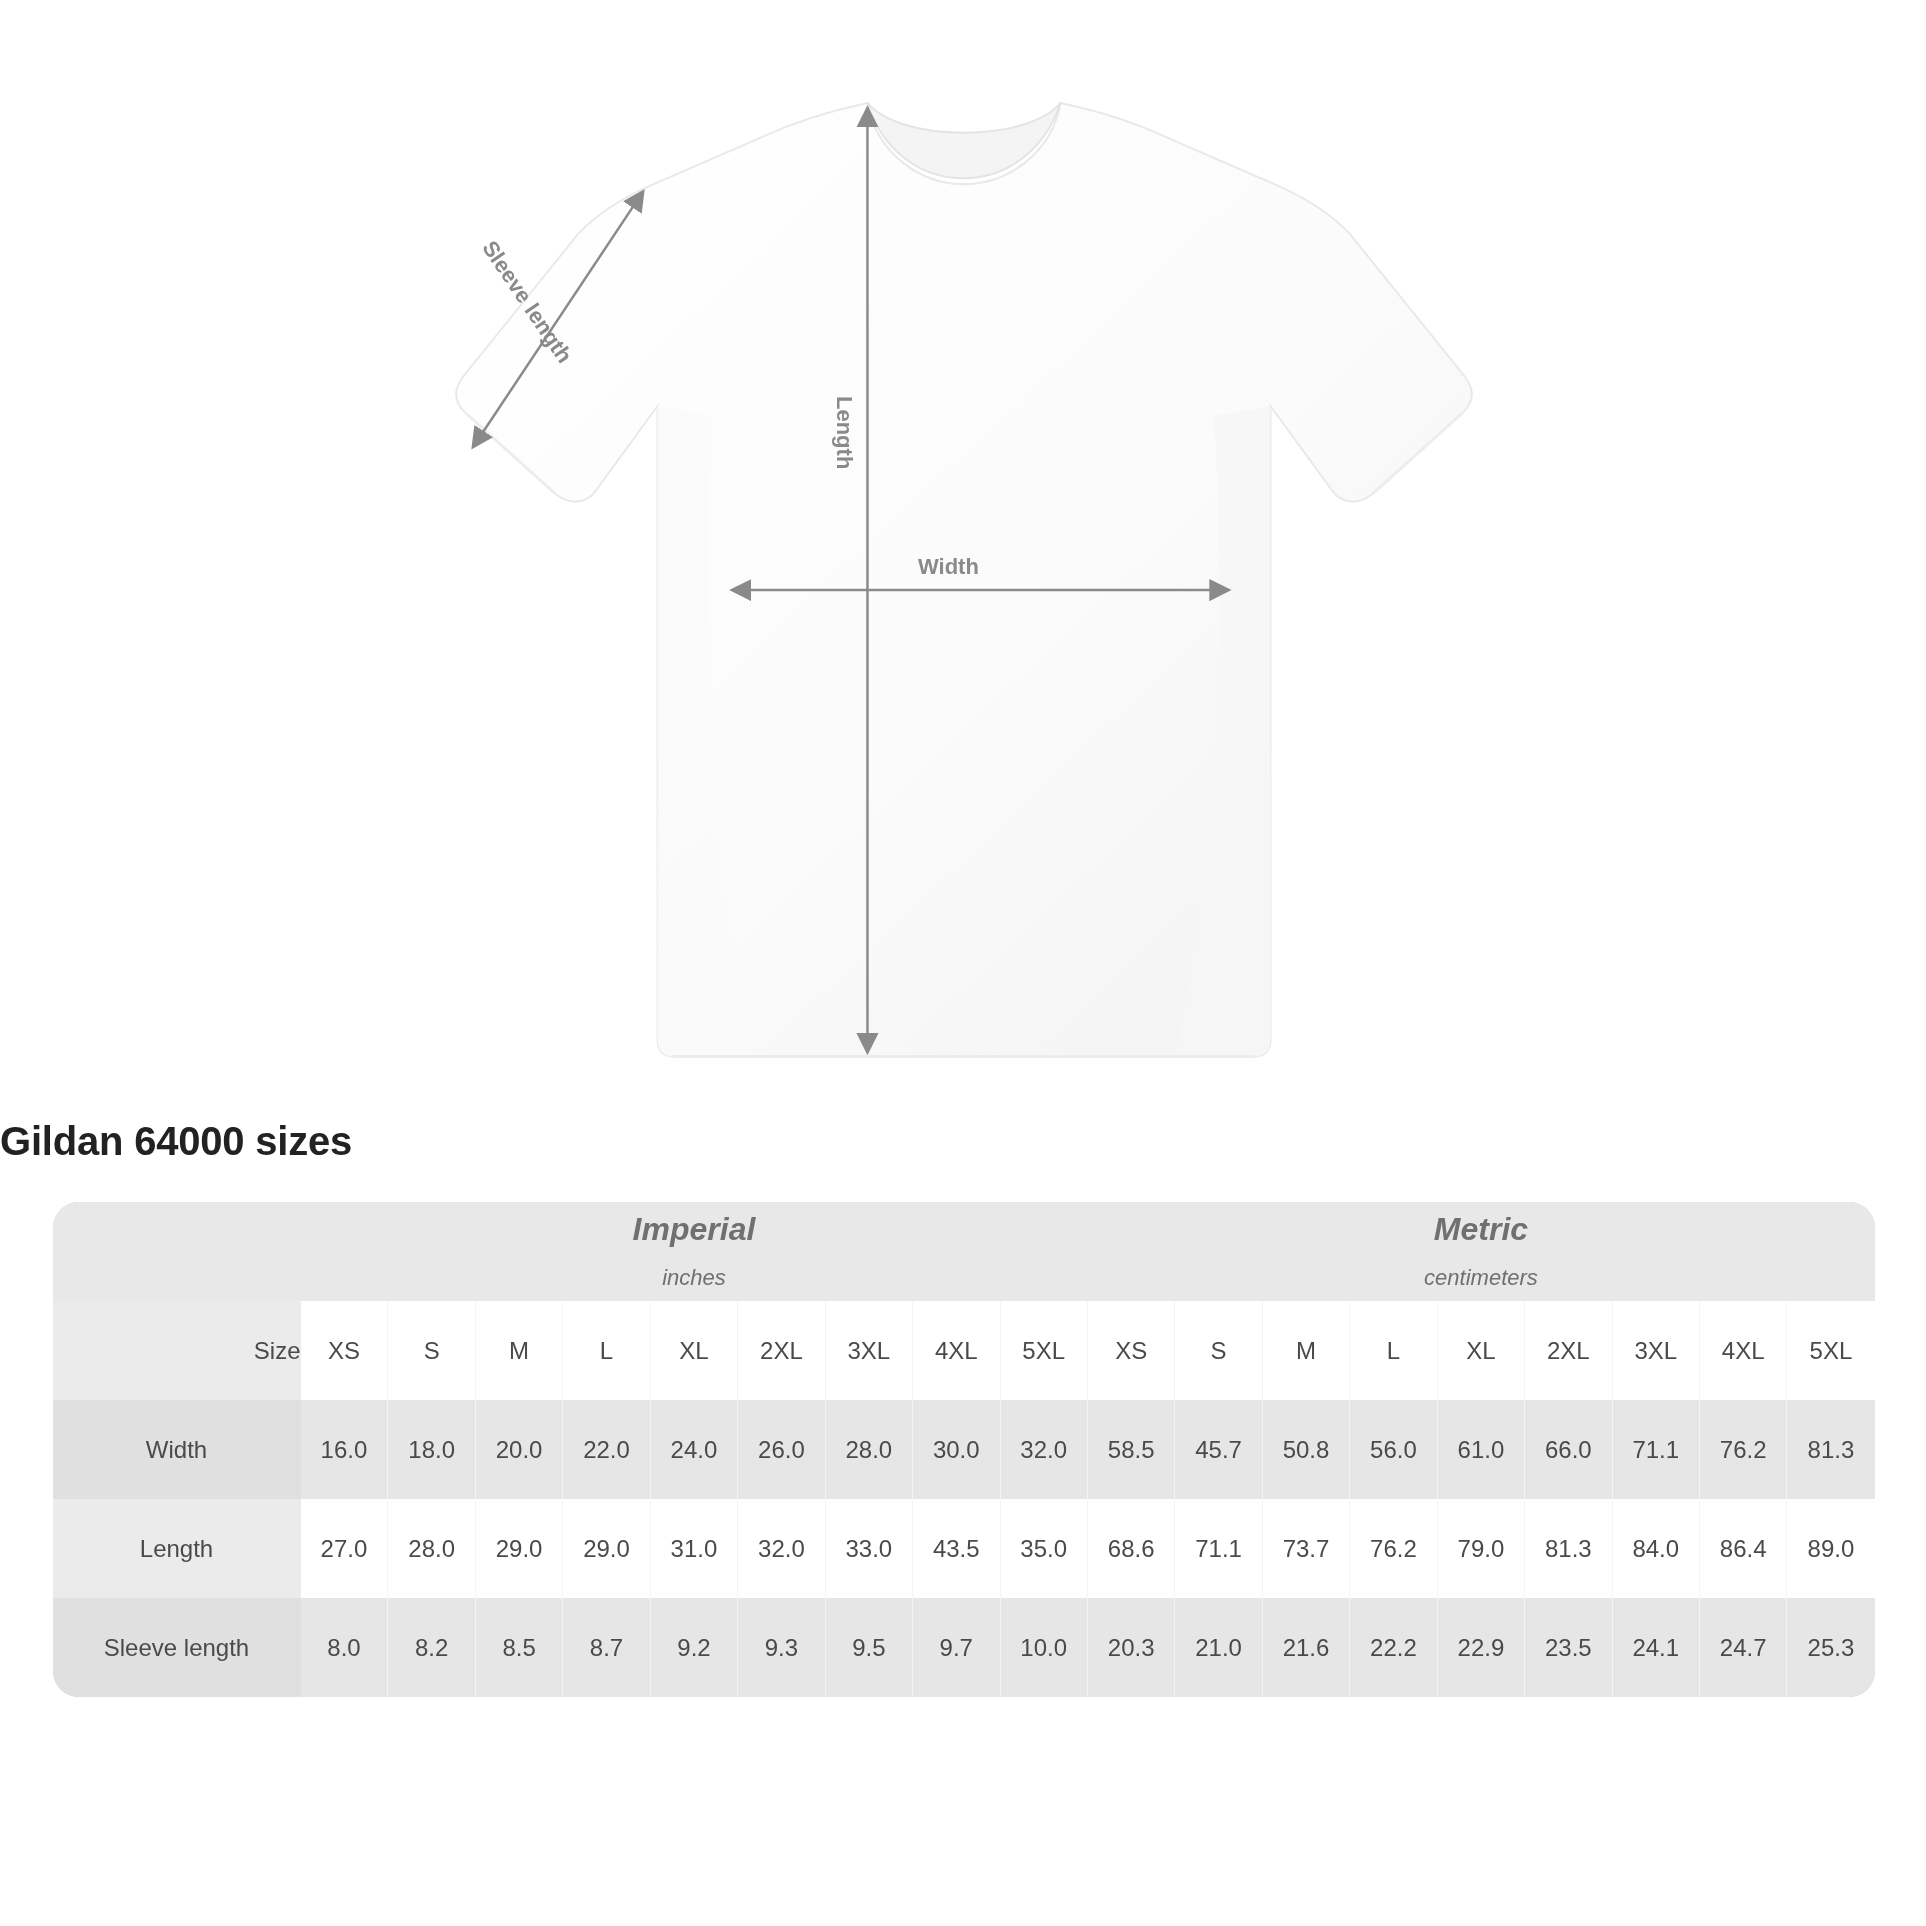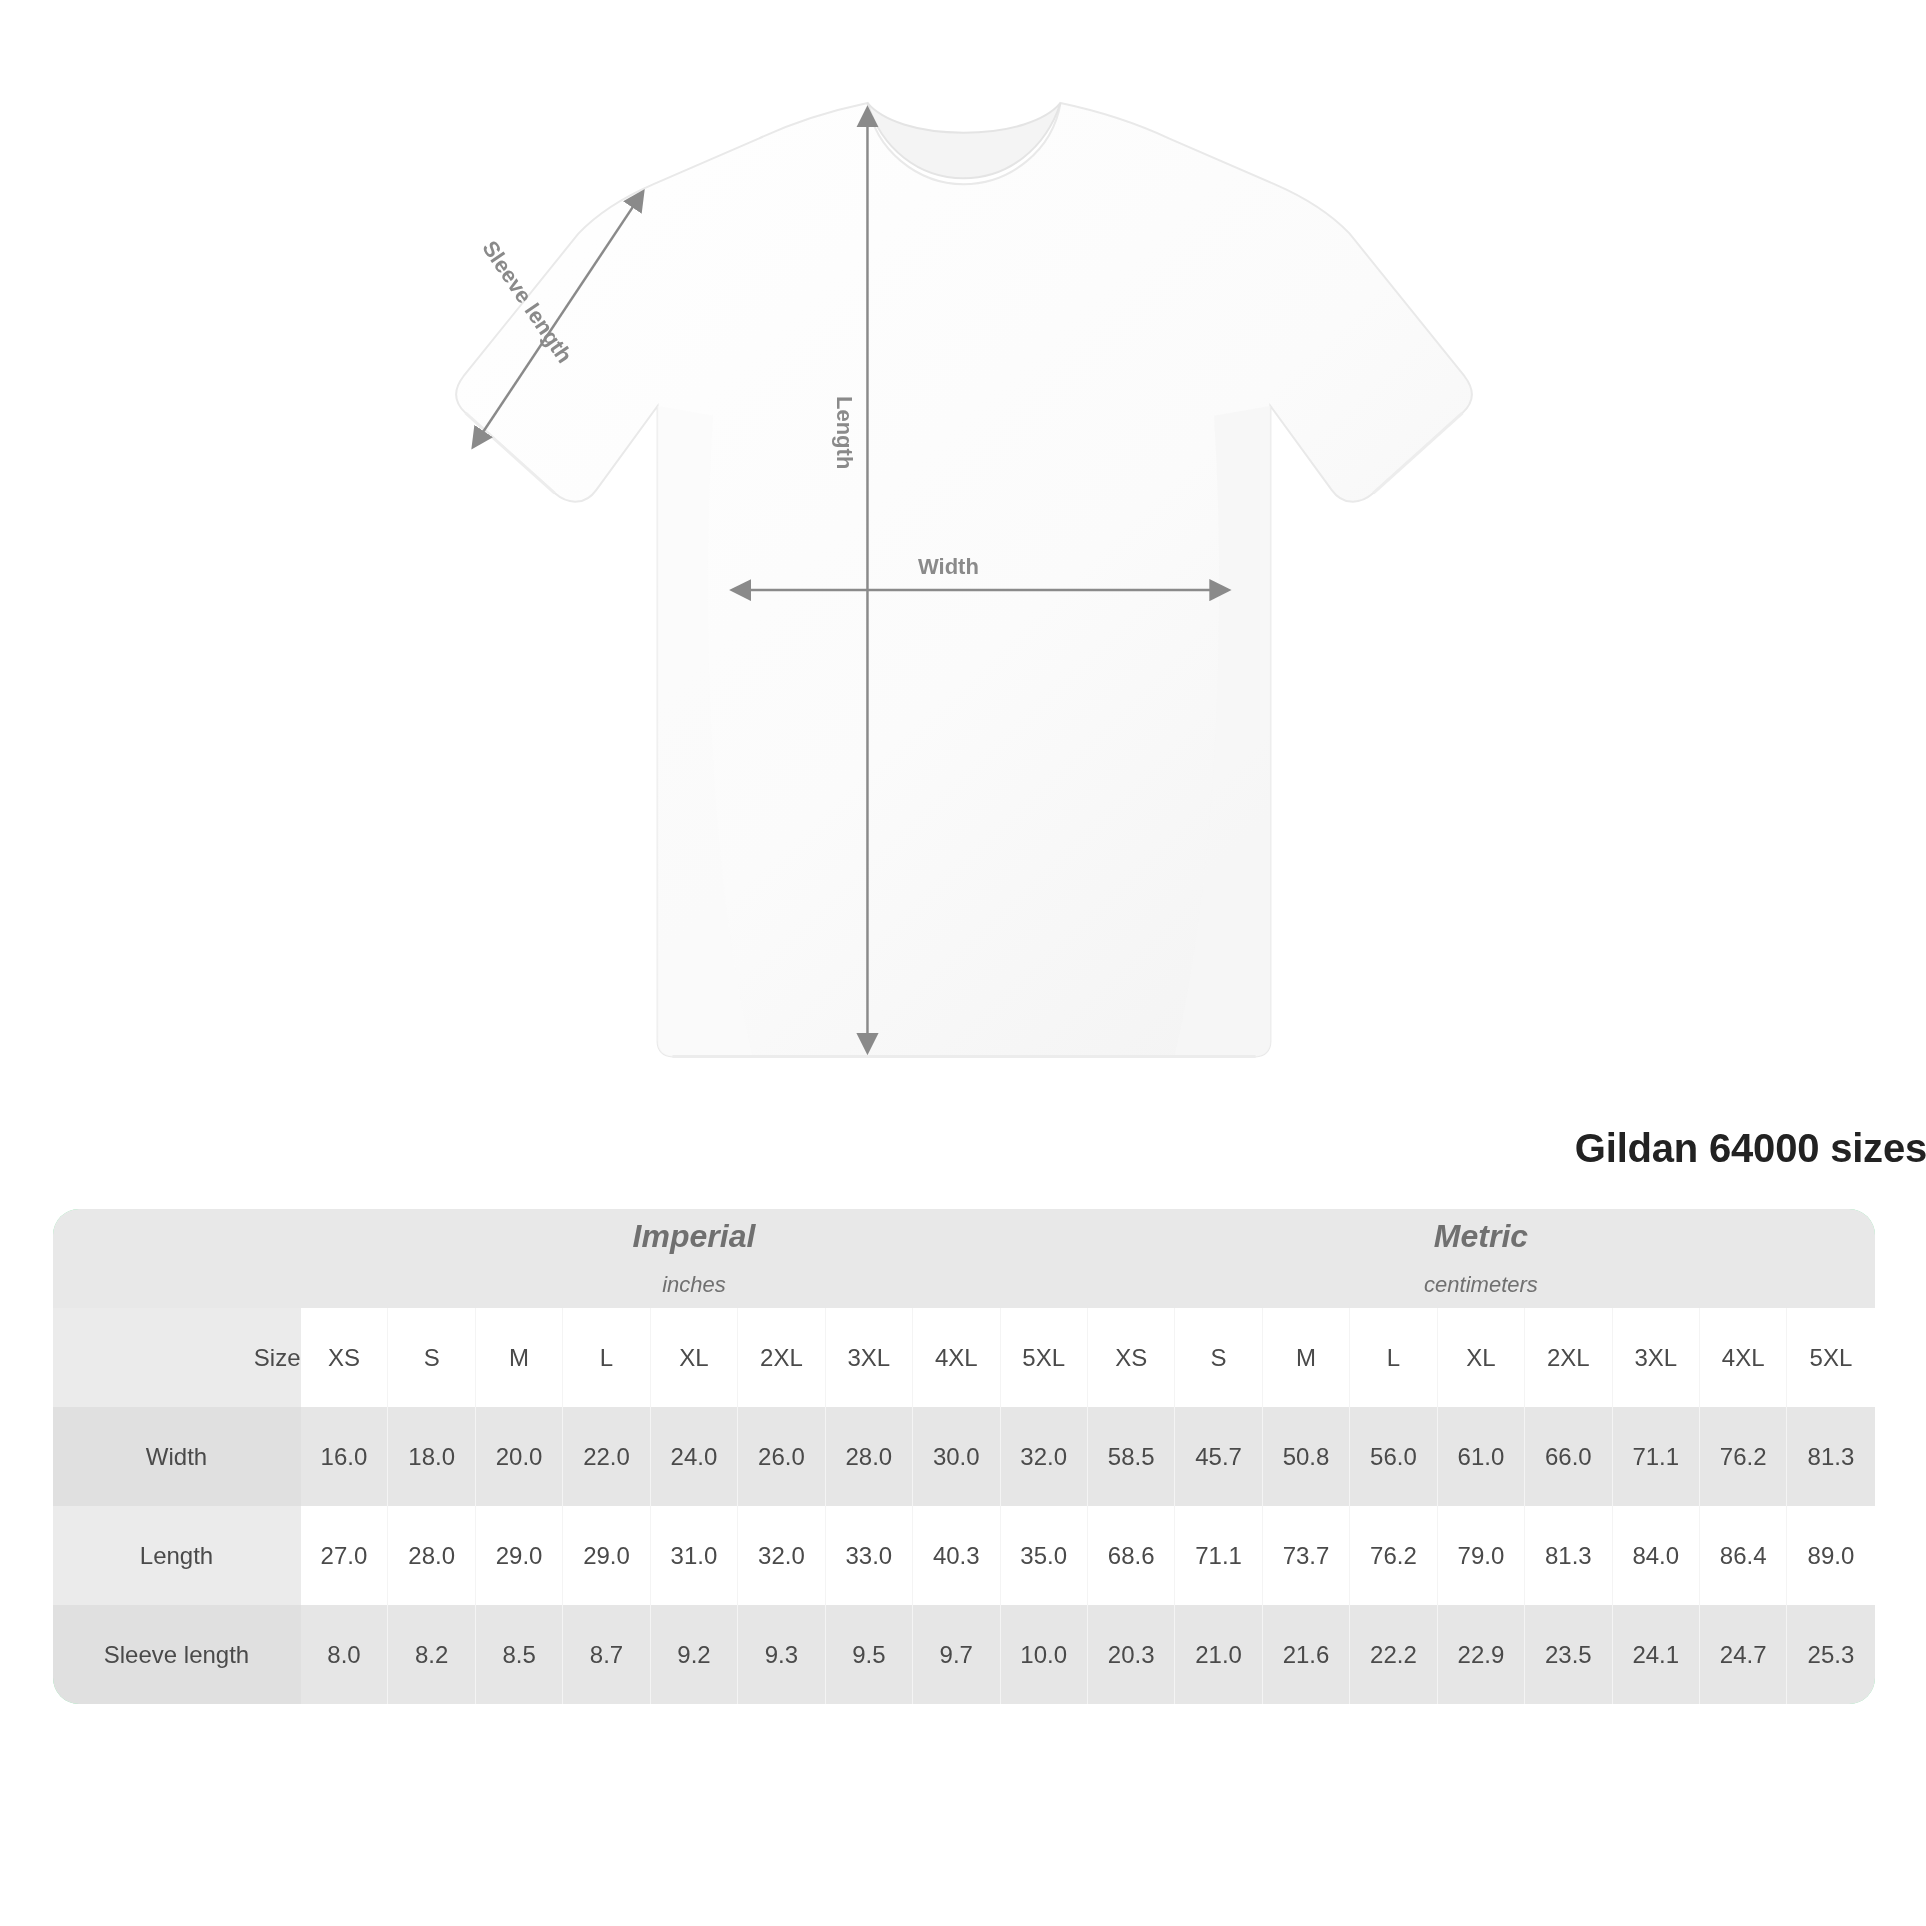--- a/index.html
+++ b/index.html
@@ -28,22 +28,22 @@
     height: 1099px;
   }
   .illustration svg {
     position: absolute;
     left: 0;
     top: 0;
   }
 
   
   .title-block {
-    text-align: right;
-    margin-top: 27px;
+    text-align: left;
+    margin-top: 20px;
   }
   .chart-title {
     font-size: 40px;
     font-weight: bold;
     color: #222222;
     letter-spacing: -0.2px;
   }
   .chart-note {
     font-size: 23px;
     font-style: italic;
@@ -266,21 +266,21 @@
 
         <tr class="data-row-b">
           <td class="row-label">Length</td>
           <td class="cell">27.0</td>
           <td class="cell">28.0</td>
           <td class="cell">29.0</td>
           <td class="cell">29.0</td>
           <td class="cell">31.0</td>
           <td class="cell">32.0</td>
           <td class="cell">33.0</td>
-          <td class="cell">40.3</td>
+          <td class="cell">43.5</td>
           <td class="cell">35.0</td>
           <td class="cell">68.6</td>
           <td class="cell">71.1</td>
           <td class="cell">73.7</td>
           <td class="cell">76.2</td>
           <td class="cell">79.0</td>
           <td class="cell">81.3</td>
           <td class="cell">84.0</td>
           <td class="cell">86.4</td>
           <td class="cell last">89.0</td>

